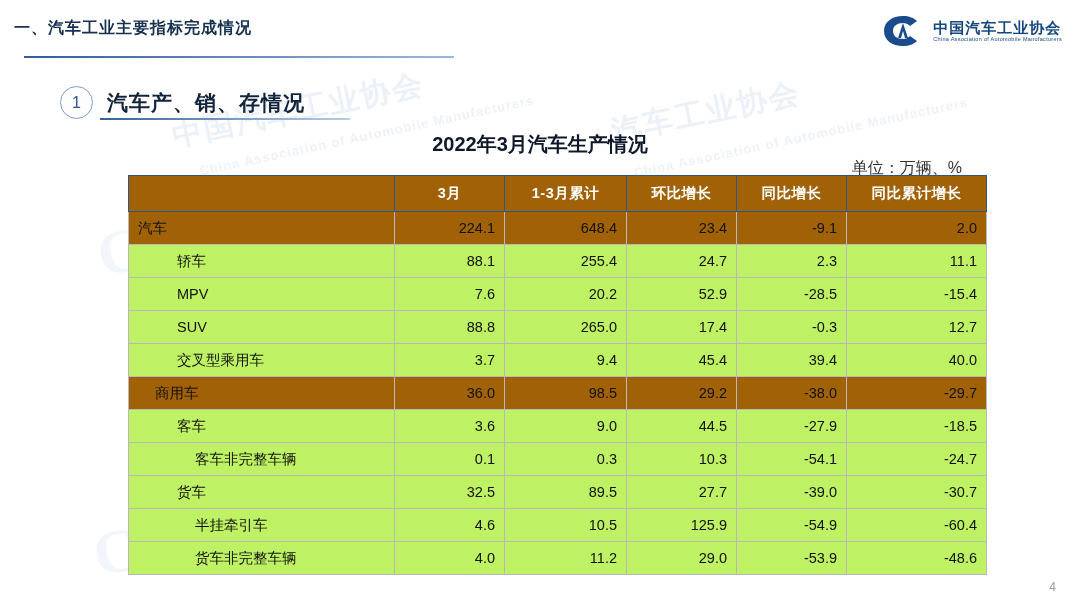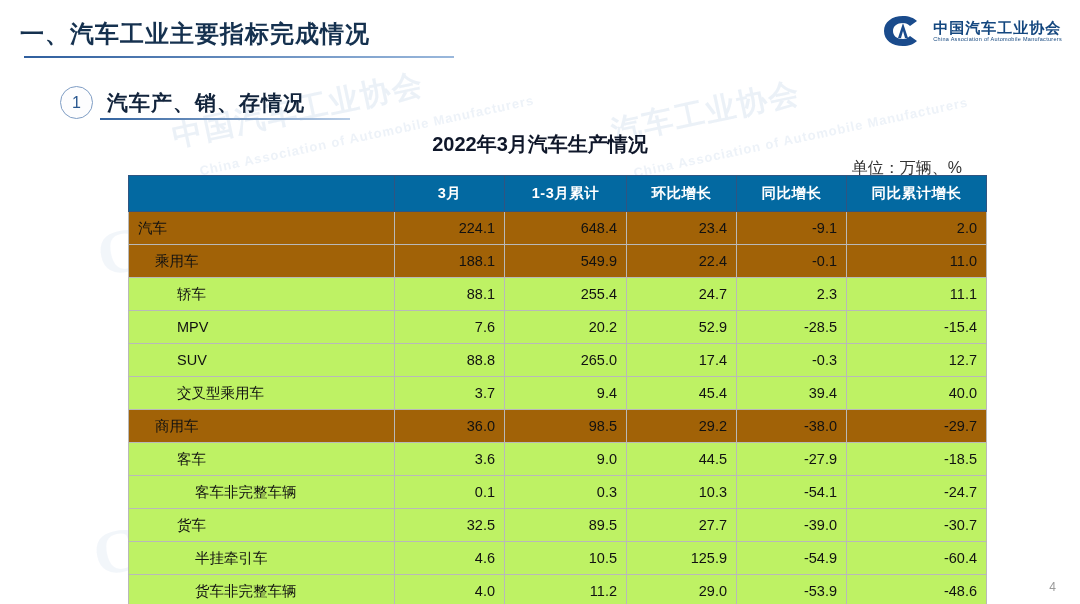--- a/index.html
+++ b/index.html
@@ -33,22 +33,22 @@
     font-size: 30px;
     letter-spacing: 2px;
   }
   .wm.small { font-size: 13px; opacity: .5; letter-spacing: 1px; }
   .wm.logo  { font-size: 62px; opacity: .35; font-family: "Liberation Serif", serif; }
 
   
   .page-heading {
     position: absolute;
     top: 18px;
-    left: 20px;
-    font-size: 24px;
+    left: 14px;
+    font-size: 16px;
     font-weight: 700;
     color: #15314f;
     letter-spacing: 1px;
     z-index: 2;
   }
   .heading-rule {
     position: absolute;
     top: 56px;
     left: 24px;
     width: 430px;
@@ -151,21 +151,21 @@
     left: 128px;
     width: 828px;
     z-index: 2;
   }
   table {
     border-collapse: collapse;
     width: 100%;
     table-layout: fixed;
   }
   thead th {
-    background: #0369a1;
+    background: #a16207;
     color: #ffffff;
     font-size: 14.5px;
     font-weight: 700;
     height: 33px;
     border: 1px solid #2f5582;
     text-align: center;
     letter-spacing: .5px;
   }
   tbody td {
     height: 32px;
@@ -255,28 +255,20 @@
     </thead>
     <tbody id="table-body">
         <tr class="shade">
           <td class="label">汽车</td>
           <td class="num">224.1</td>
           <td class="num">648.4</td>
           <td class="num">23.4</td>
           <td class="num">-9.1</td>
           <td class="num">2.0</td>
         </tr>
-        <tr class="shade">
-          <td class="label indent1">乘用车</td>
-          <td class="num">188.1</td>
-          <td class="num">549.9</td>
-          <td class="num">22.4</td>
-          <td class="num">-0.1</td>
-          <td class="num">11.0</td>
-        </tr>
         <tr class="plain">
           <td class="label indent2">轿车</td>
           <td class="num">88.1</td>
           <td class="num">255.4</td>
           <td class="num">24.7</td>
           <td class="num">2.3</td>
           <td class="num">11.1</td>
         </tr>
         <tr class="plain">
           <td class="label indent2">MPV</td>

